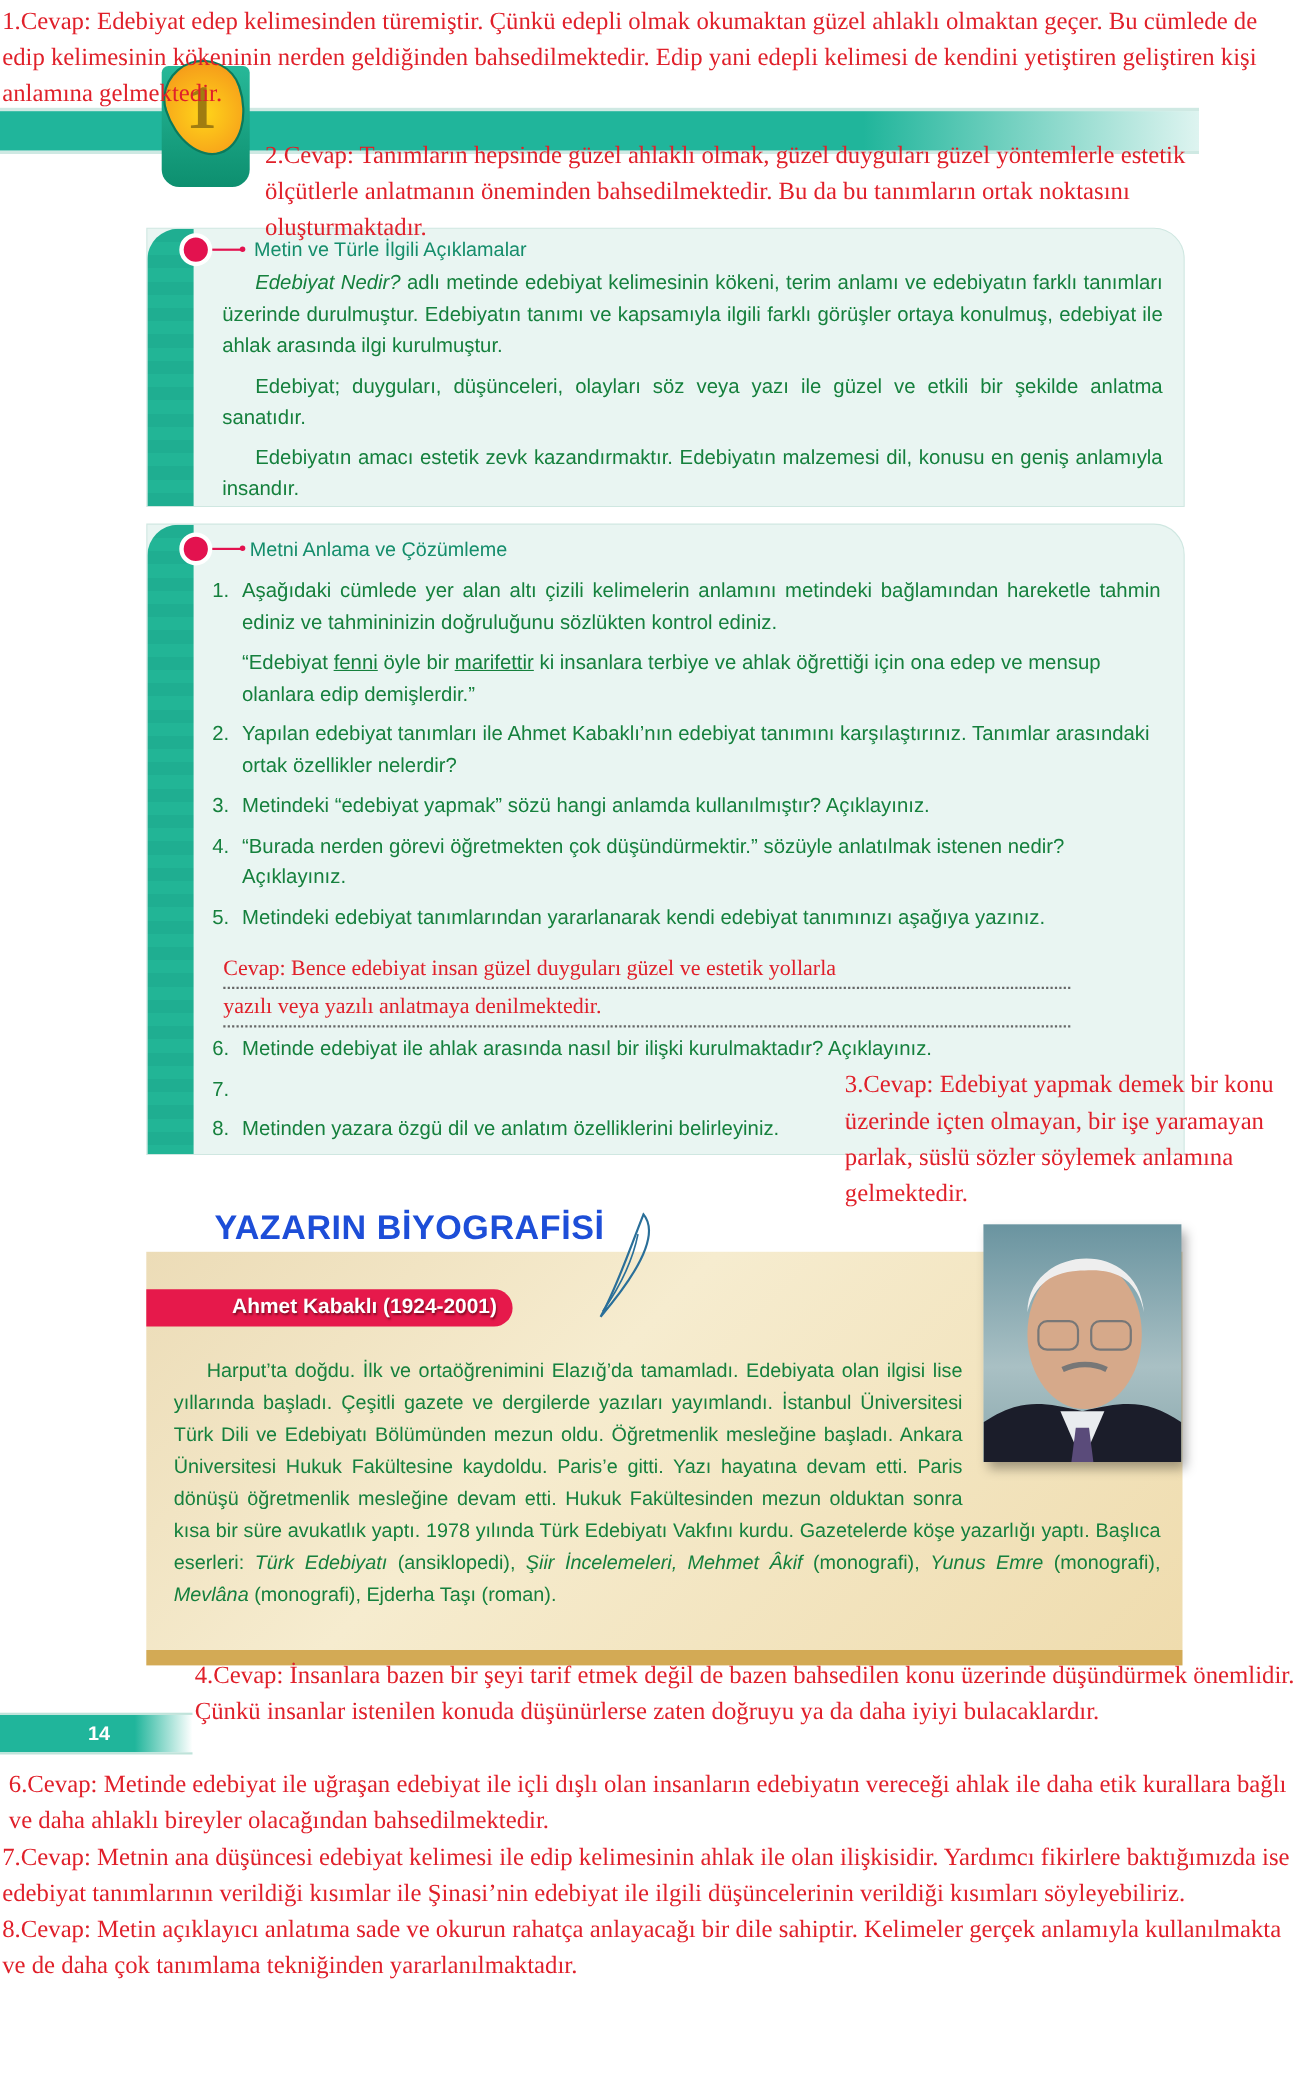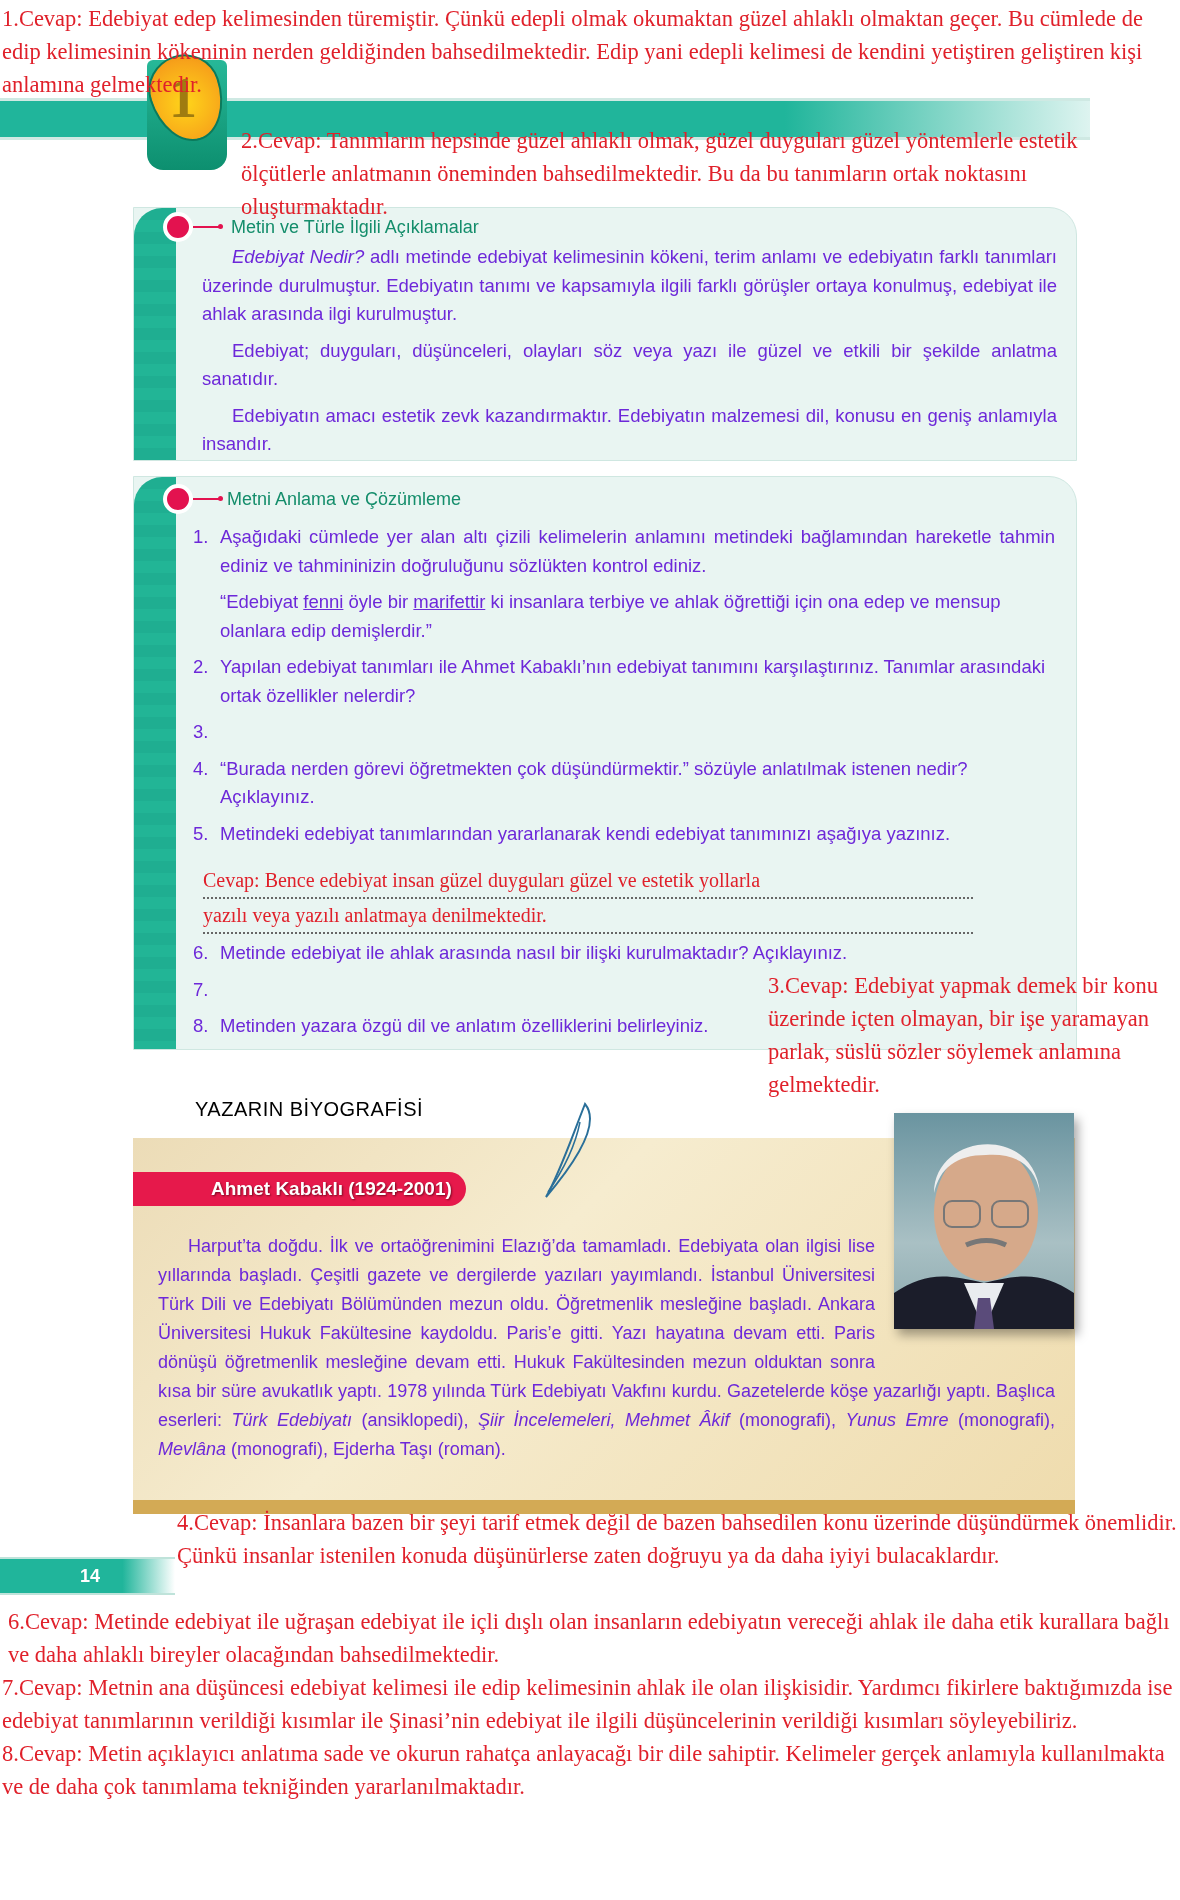--- a/index.html
+++ b/index.html
@@ -22,30 +22,30 @@
 
   
   .box { position:absolute; left:133px; width:942px; background:#e9f5f2; border:1px solid #cfe7e1;
     border-radius:0 28px 0 0; overflow:hidden; }
   .box .stripe { position:absolute; left:0; top:0; bottom:0; width:42px;
     background:repeating-linear-gradient(#1fae91 0 12px, #22b596 12px 24px); border-radius:28px 0 0 0; }
   .box-head { position:absolute; display:flex; align-items:center; font-weight:normal; color:#148d6b; font-size:19px; }
   .bullet { width:22px; height:22px; border-radius:50%; background:#e3124f; border:4px solid #fff; box-sizing:content-box; }
   .bullet-line { width:28px; height:2px; background:#e3124f; position:relative; }
   .bullet-line:after { content:""; position:absolute; right:-2px; top:-2px; width:5px; height:5px; border-radius:50%; background:#e3124f; }
-  .book { position:absolute; color:#6d28d9; font-size:18.5px; line-height:28.5px; }
+  .book { position:absolute; color:#15803d; font-size:18.5px; line-height:28.5px; }
   .book p { margin:0 0 8px 0; text-align:justify; }
   .book .ind { text-indent:30px; }
   .q { display:flex; margin-bottom:8px; }
   .q .n { width:27px; flex:none; }
   .u { text-decoration:underline;margin-top:36px; }
   .dots { border-bottom:2px dotted #666; }
 
   
-  .bio-title { position:absolute; left:195px; top:1098px; color:#000000; font-weight:normal; font-size:20px; letter-spacing:0.5px; }
+  .bio-title { position:absolute; left:195px; top:1098px; color:#1d4ed8; font-weight:bold; font-size:31px; letter-spacing:0.5px; }
   .bio-box { position:absolute; left:133px; top:1138px; width:942px; height:362px;
     background:linear-gradient(135deg,#ecdcb7 0%,#f6eccf 40%,#efdcae 100%); border-bottom:14px solid #d3aa55; }
   .name-pill { position:absolute; left:133px; top:1172px; width:333px; height:34px; background:#e6194b;
     border-radius:0 20px 20px 0; color:#fff; font-weight:bold; font-size:19px; line-height:34px; padding-left:78px; box-sizing:border-box; text-shadow:1px 1px 2px #7a0a22; }
   .photo { position:absolute; left:894px; top:1113px; width:180px; height:216px;
     background:linear-gradient(#6a94a0,#a9c0c4 60%,#8aa8ad); box-shadow:4px 6px 10px rgba(0,0,0,0.35); overflow:hidden; }
   .page-num-bar { position:absolute; left:0; top:1557px; width:175px; height:34px;
     background:linear-gradient(to right,#20b59b 0%,#20b59b 70%,rgba(32,181,155,0) 100%);
     border-top:2px solid #bfe3da; border-bottom:2px solid #bfe3da; color:#fff; font-weight:bold; font-size:18px; line-height:34px; }
 </style>
@@ -93,20 +93,21 @@
       <span class="n" data-name="question-number">1.</span>
       <span data-name="question-text" style="text-align:justify;">Aşağıdaki cümlede yer alan altı çizili kelimelerin anlamını metindeki bağlamından hareketle tahmin ediniz ve tahmininizin doğruluğunu sözlükten kontrol ediniz.</span>
     </div>
   <div data-name="quote" style="margin-left:27px; margin-bottom:8px;"><span data-name="quote-part">“Edebiyat </span><span class="u" data-name="underlined-word">fenni</span><span data-name="quote-part"> öyle bir </span><span class="u" data-name="underlined-word">marifettir</span><span data-name="quote-part"> ki insanlara terbiye ve ahlak öğrettiği için ona edep ve mensup olanlara edip demişlerdir.”</span></div>
   <div class="q" data-name="question-2">
       <span class="n" data-name="question-number">2.</span>
       <span data-name="question-text">Yapılan edebiyat tanımları ile Ahmet Kabaklı’nın edebiyat tanımını karşılaştırınız. Tanımlar arasındaki ortak özellikler nelerdir?</span>
     </div>
   <div class="q" data-name="question-3">
       <span class="n" data-name="question-number">3.</span>
+      <span data-name="question-text">Metindeki “edebiyat yapmak” sözü hangi anlamda kullanılmıştır? Açıklayınız.</span>
     </div>
   <div class="q" data-name="question-4">
       <span class="n" data-name="question-number">4.</span>
       <span data-name="question-text">“Burada nerden görevi öğretmekten çok düşündürmektir.” sözüyle anlatılmak istenen nedir? Açıklayınız.</span>
     </div>
   <div class="q" data-name="question-5">
       <span class="n" data-name="question-number">5.</span>
       <span data-name="question-text">Metindeki edebiyat tanımlarından yararlanarak kendi edebiyat tanımınızı aşağıya yazınız.</span>
     </div>
 </div>

